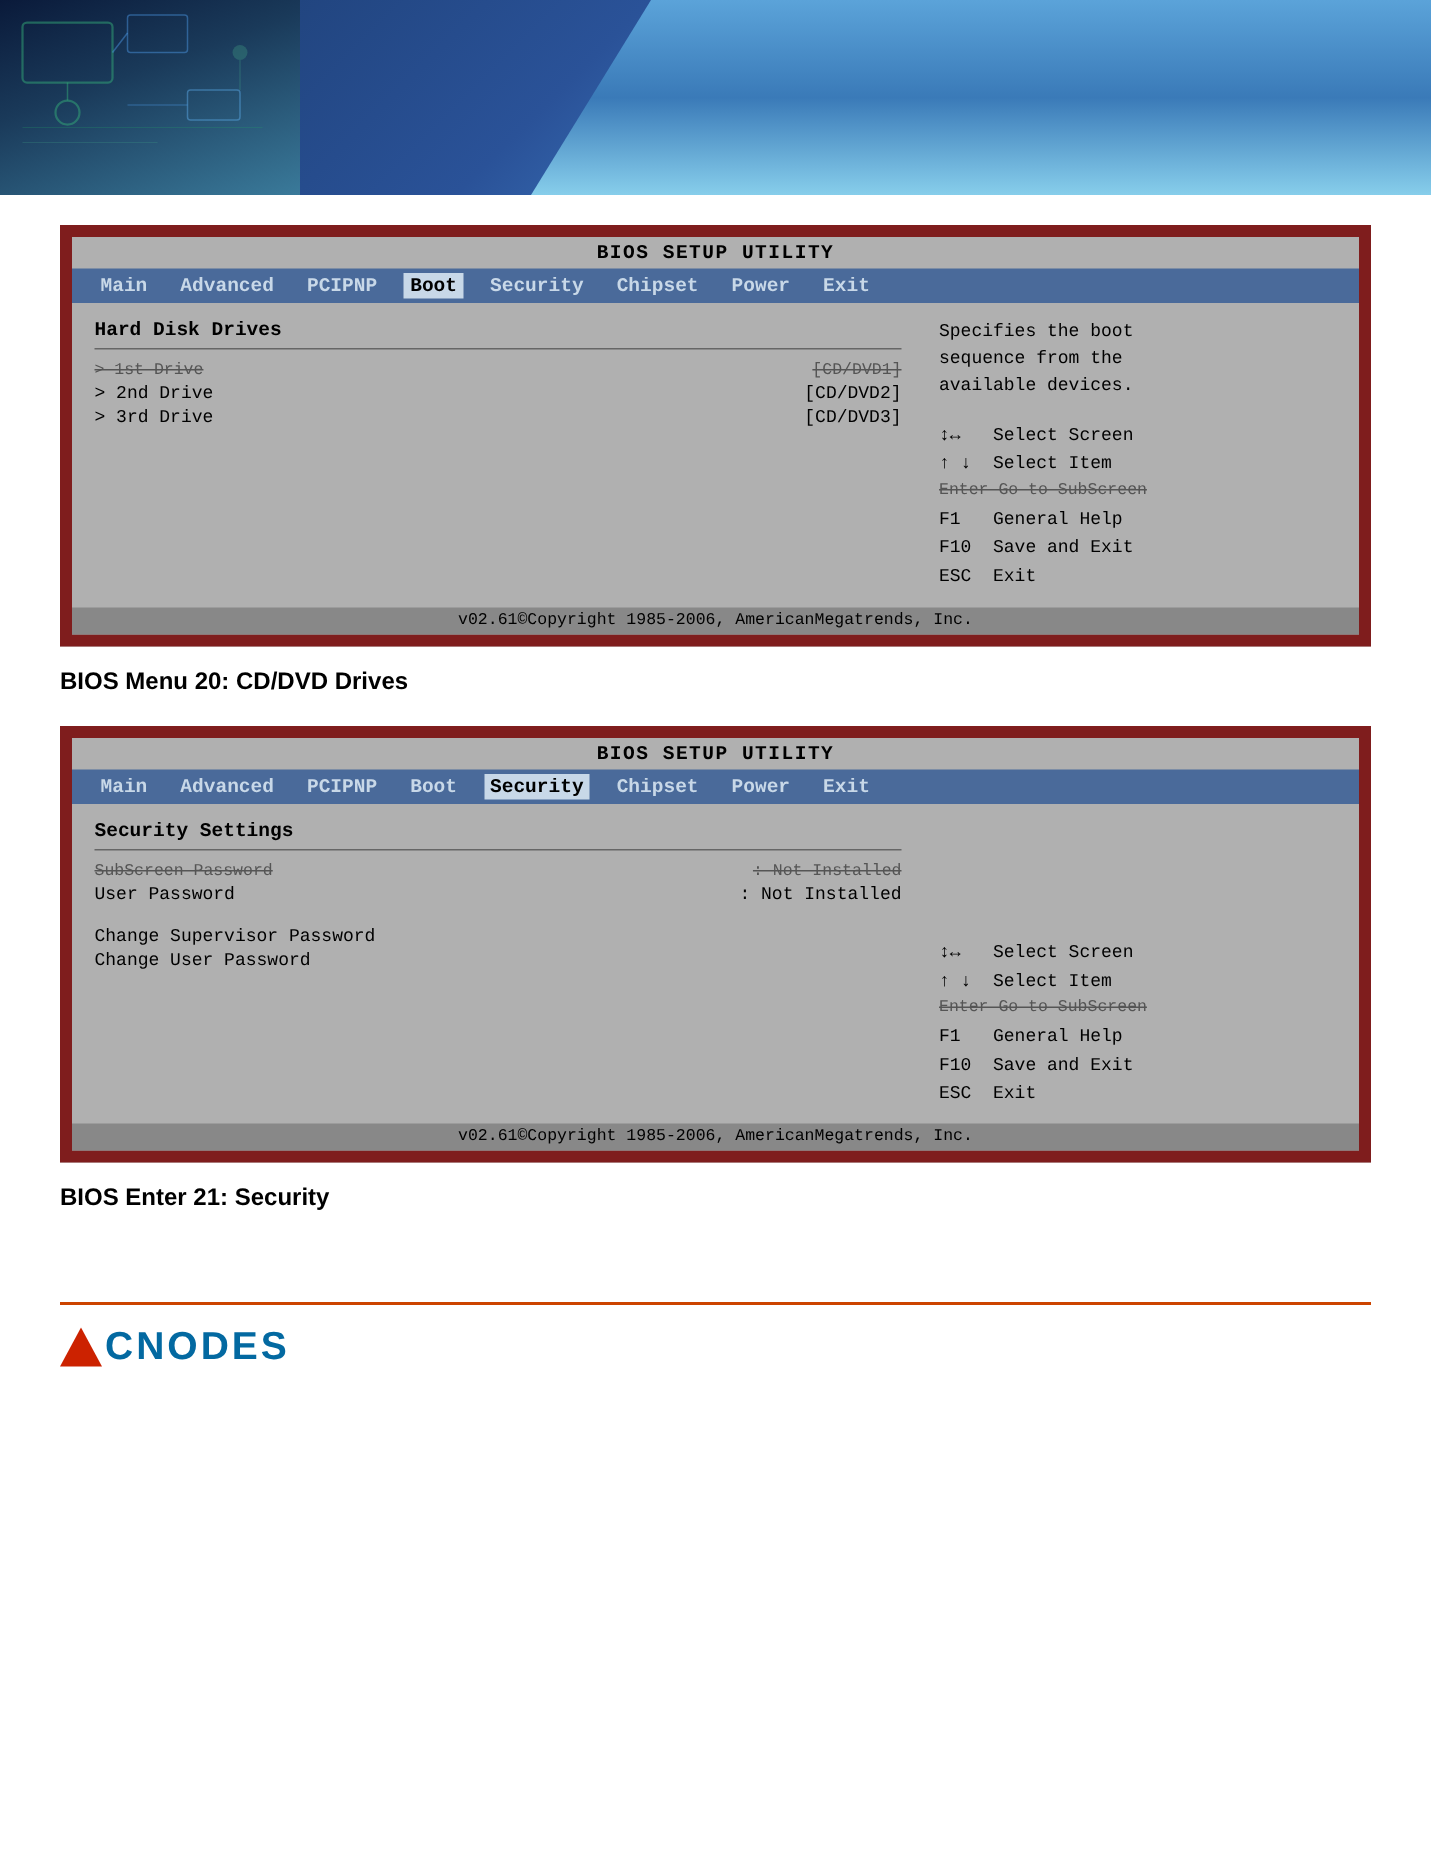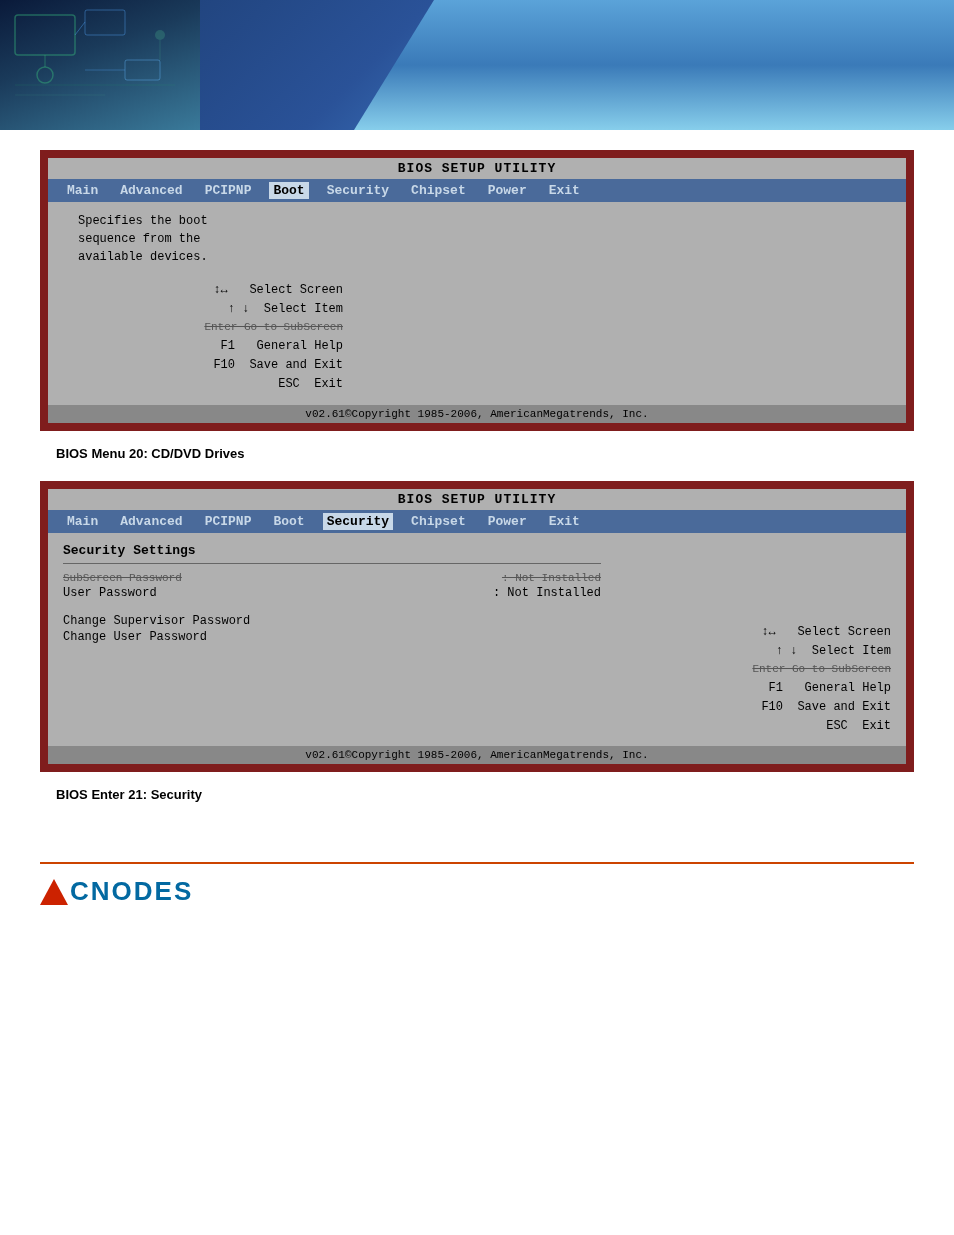--- a/index.html
+++ b/index.html
@@ -135,44 +135,43 @@
 
     .bios-key-help {
       margin-top: 15px;
     }
 
     .bios-key-line {
       font-family: 'Courier New', monospace;
       font-size: 12px;
       color: #000;
       line-height: 1.6;
-      text-align: right;
     }
 
     .bios-key-line.strikethrough-look {
       color: #555;
       text-decoration: line-through;
       font-size: 11px;
     }
 
     .bios-footer {
       background: #888;
       text-align: center;
       padding: 3px;
       font-family: 'Courier New', monospace;
       font-size: 11px;
       color: #000;
     }
 
     .bios-caption {
       font-family: Arial, sans-serif;
-      font-size: 13px;
-      font-weight: bold;
-      color: #000;
-      margin: 8px 0 20px 16px;
+      font-size: 16px;
+      font-weight: bold;
+      color: #000;
+      margin: 8px 0 20px 0;
     }
 
     
     .acnodes-footer {
       border-top: 2px solid #cc4400;
       margin: 20px 40px 0 40px;
       padding-top: 10px;
       display: flex;
       align-items: center;
     }
@@ -220,20 +219,36 @@
       <span class="bios-menu-item">Main</span>
       <span class="bios-menu-item">Advanced</span>
       <span class="bios-menu-item">PCIPNP</span>
       <span class="bios-menu-item active">Boot</span>
       <span class="bios-menu-item">Security</span>
       <span class="bios-menu-item">Chipset</span>
       <span class="bios-menu-item">Power</span>
       <span class="bios-menu-item">Exit</span>
     </div>
     <div class="bios-content">
+      <div class="bios-left">
+        <div class="bios-section-title">Hard Disk Drives</div>
+        <hr class="bios-separator">
+        <div class="bios-item strikethrough-look">
+          <span>&gt; 1st Drive</span>
+          <span>[CD/DVD1]</span>
+        </div>
+        <div class="bios-item">
+          <span>&gt; 2nd Drive</span>
+          <span>[CD/DVD2]</span>
+        </div>
+        <div class="bios-item">
+          <span>&gt; 3rd Drive</span>
+          <span>[CD/DVD3]</span>
+        </div>
+      </div>
       <div class="bios-right">
         <div class="bios-help-text">
           Specifies the boot<br>sequence from the<br>available devices.
         </div>
         <div class="bios-key-help">
           <div class="bios-key-line">↕↔&nbsp;&nbsp;&nbsp;Select Screen</div>
           <div class="bios-key-line">↑ ↓&nbsp;&nbsp;Select Item</div>
           <div class="bios-key-line strikethrough-look">Enter Go to SubScreen</div>
           <div class="bios-key-line">F1&nbsp;&nbsp;&nbsp;General Help</div>
           <div class="bios-key-line">F10&nbsp;&nbsp;Save and Exit</div>

